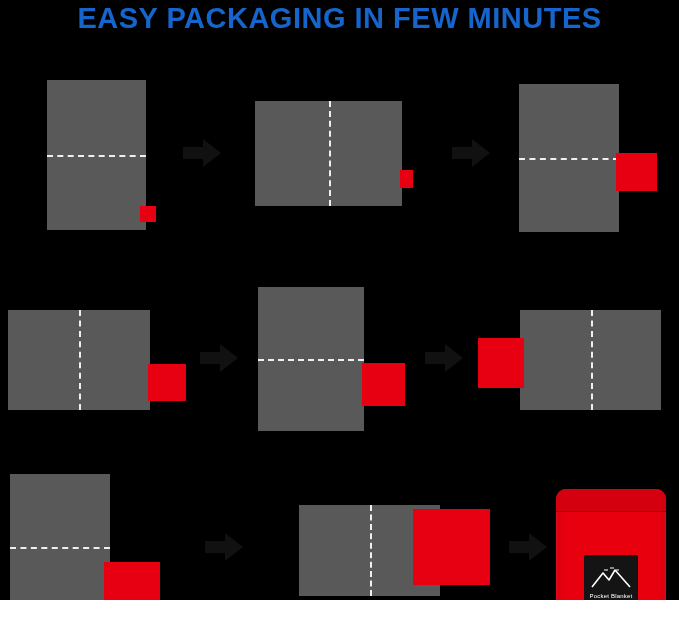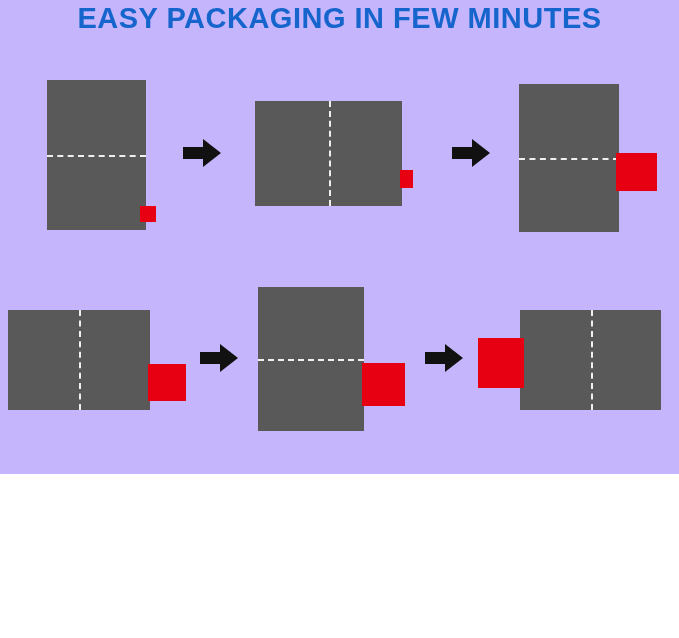--- a/index.html
+++ b/index.html
@@ -1,17 +1,17 @@
 <!DOCTYPE html>
 <html><head>
 <meta charset="utf-8">
 <style>
   html,body{margin:0;padding:0;background:#ffffff;}
   body{font-family:"Liberation Sans",sans-serif;}
-  .canvas{position:relative;width:679px;height:474px;background:#c4b5fd;overflow:hidden;}
+  .canvas{position:relative;width:679px;height:600px;background:#000000;overflow:hidden;}
 
   .title{position:absolute;left:0;top:0;width:100%;margin:0;text-align:center;
     font-size:29px;font-weight:bold;color:#1565cd;letter-spacing:0.5px;line-height:36px;}
 
   .step{position:absolute;background:#595959;}
   .fold-h{position:absolute;left:0;right:0;top:50%;border-top:2px dashed rgba(255,255,255,0.9);}
   .fold-v{position:absolute;top:0;bottom:0;left:50%;border-left:2px dashed rgba(255,255,255,0.9);}
   .pocket{position:absolute;background:#e60012;}
 
   .arrow{position:absolute;width:38px;height:28px;}

